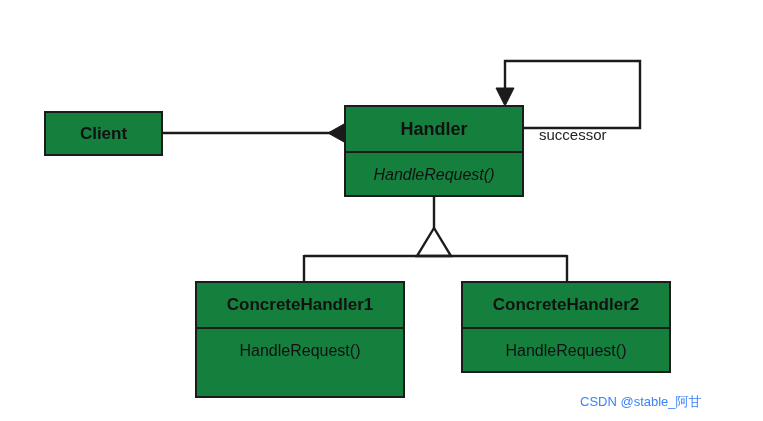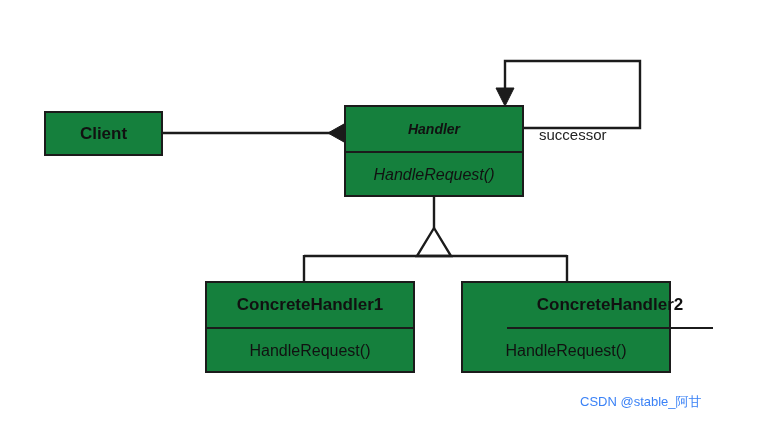--- a/index.html
+++ b/index.html
@@ -42,22 +42,21 @@
   }
   .uml-compartment.divided {
     border-bottom: 2px solid #1b1b1b;
   }
   .title-bold {
     font-weight: bold;
     font-size: 17px;
   }
   .title-bold-italic {
     font-weight: bold;
-    font-style: italic;
-    font-size: 14px;
+    font-size: 18px;
   }
   .op-italic {
     font-style: italic;
     font-size: 16px;
   }
   .op-plain {
     font-size: 16px;
   }
   .single-cell {
     height: 100%;
@@ -107,25 +106,25 @@
     <div class="uml-compartment single-cell title-bold">Client</div>
   </div>
 
   <div class="uml-box" style="left:344px; top:105px; width:180px; height:92px;">
     <div class="uml-compartment divided title-bold-italic" style="height:46px;">Handler</div>
     <div class="uml-compartment op-italic" style="height:44px;">HandleRequest()</div>
   </div>
 
   <div class="edge-label" style="left:539px; top:126px;">successor</div>
 
-  <div class="uml-box" style="left:205px; top:281px; width:210px; height:92px;">
+  <div class="uml-box" style="left:195px; top:281px; width:210px; height:117px;">
     <div class="uml-compartment divided title-bold" style="height:46px;">ConcreteHandler1</div>
     <div class="uml-compartment op-plain" style="height:44px;">HandleRequest()</div>
   </div>
 
   <div class="uml-box" style="left:461px; top:281px; width:210px; height:92px;">
-    <div class="uml-compartment divided title-bold" style="height:46px;margin-left:44px;">ConcreteHandler2</div>
+    <div class="uml-compartment divided title-bold" style="height:46px;">ConcreteHandler2</div>
     <div class="uml-compartment op-plain" style="height:44px;">HandleRequest()</div>
   </div>
 
   <div class="watermark" style="left:580px; top:393px;">CSDN @stable_阿甘</div>
 
 </div>
 
 </body></html>

